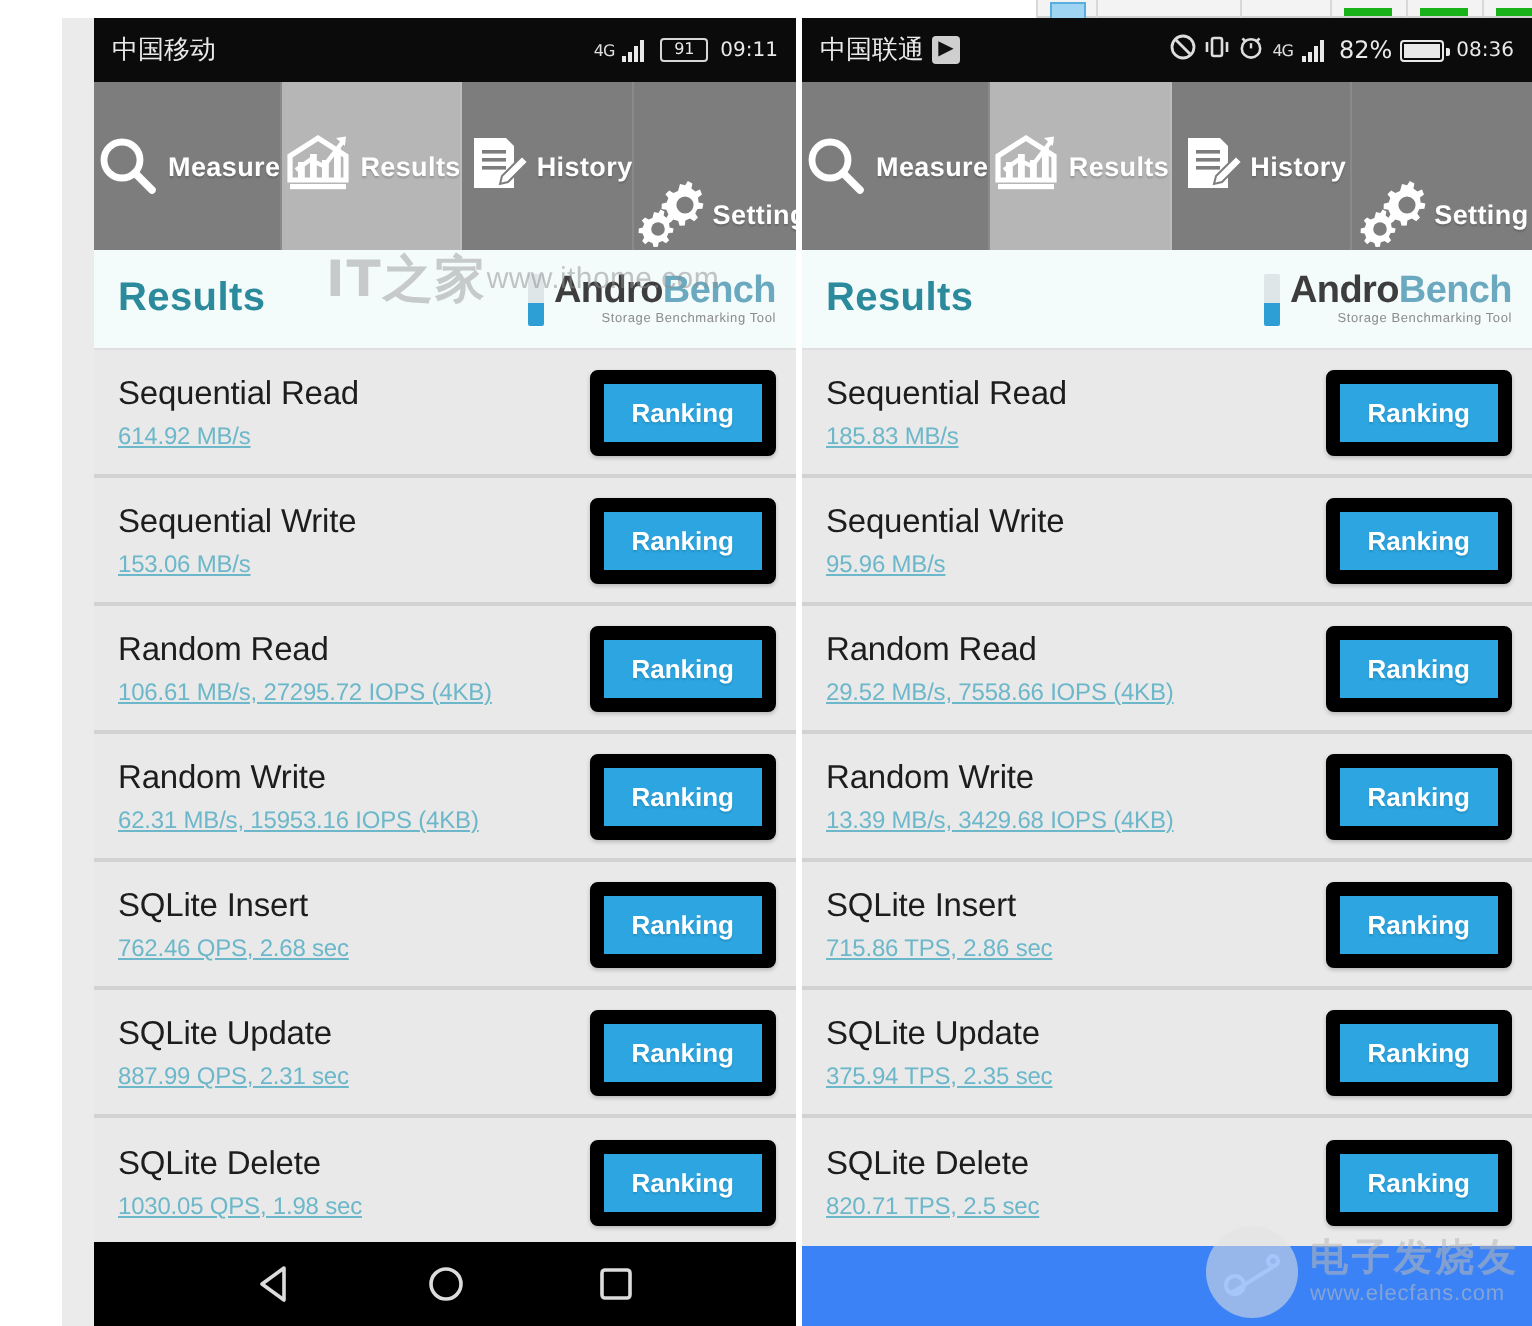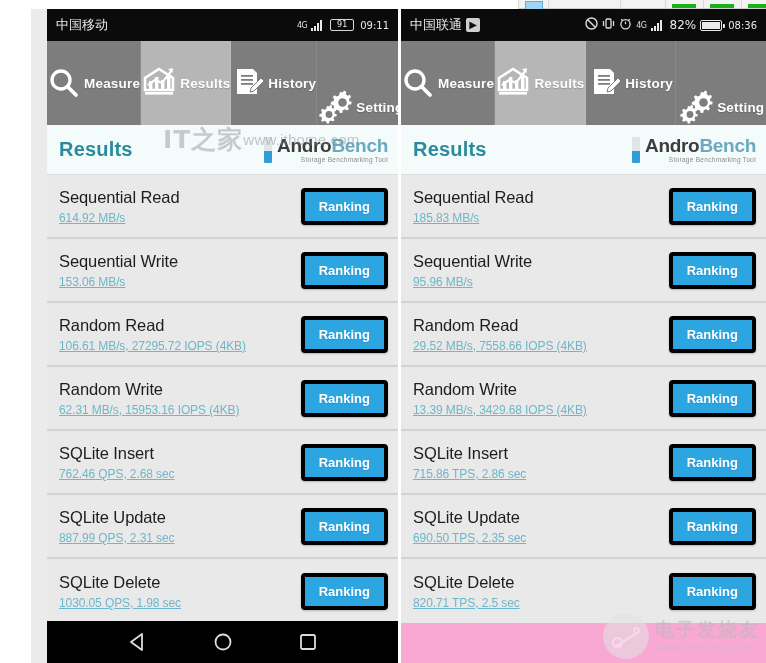--- a/index.html
+++ b/index.html
@@ -209,21 +209,21 @@
     font-size: 6.5px;
     color: #8b8b8b;
     letter-spacing: .3px;
     margin-top: 2px;
     text-align: right;
   }
 
   
   .res-list {
     flex: 1 1 auto;
-    background: #f9a8d4;
+    background: #3b82f6;
     overflow: hidden;
   }
   .res-row {
     height: 64px;
     background: #e9e9e9;
     border-bottom: 2px solid #d2d2d2;
     display: flex;
     align-items: center;
     padding: 0 10px 0 12px;
   }
@@ -242,21 +242,21 @@
     letter-spacing: -.1px;
     text-decoration: underline;
   }
   .rank-btn {
     flex: 0 0 auto;
     background: #2ca5e0;
     color: #ffffff;
     font-size: 13px;
     font-weight: bold;
     padding: 7px 14px;
-    border: 4px solid #000000;
+    border: 7px solid #000000;
     border-radius: 4px;
     box-shadow: 0 1px 2px rgba(0,0,0,.22);
     text-shadow: 0 1px 1px rgba(0,0,0,.12);
   }
 
   
   .navbar {
     flex: 0 0 42px;
     background: #000000;
     display: flex;
@@ -639,21 +639,21 @@
         <div class="res-row">
           <div class="res-info">
             <div class="res-name">SQLite Insert</div>
             <div class="res-value">715.86 TPS, 2.86 sec</div>
           </div>
           <div class="rank-btn">Ranking</div>
         </div>
         <div class="res-row">
           <div class="res-info">
             <div class="res-name">SQLite Update</div>
-            <div class="res-value">690.50 TPS, 2.35 sec</div>
+            <div class="res-value">375.94 TPS, 2.35 sec</div>
           </div>
           <div class="rank-btn">Ranking</div>
         </div>
         <div class="res-row">
           <div class="res-info">
             <div class="res-name">SQLite Delete</div>
             <div class="res-value">820.71 TPS, 2.5 sec</div>
           </div>
           <div class="rank-btn">Ranking</div>
         </div>

